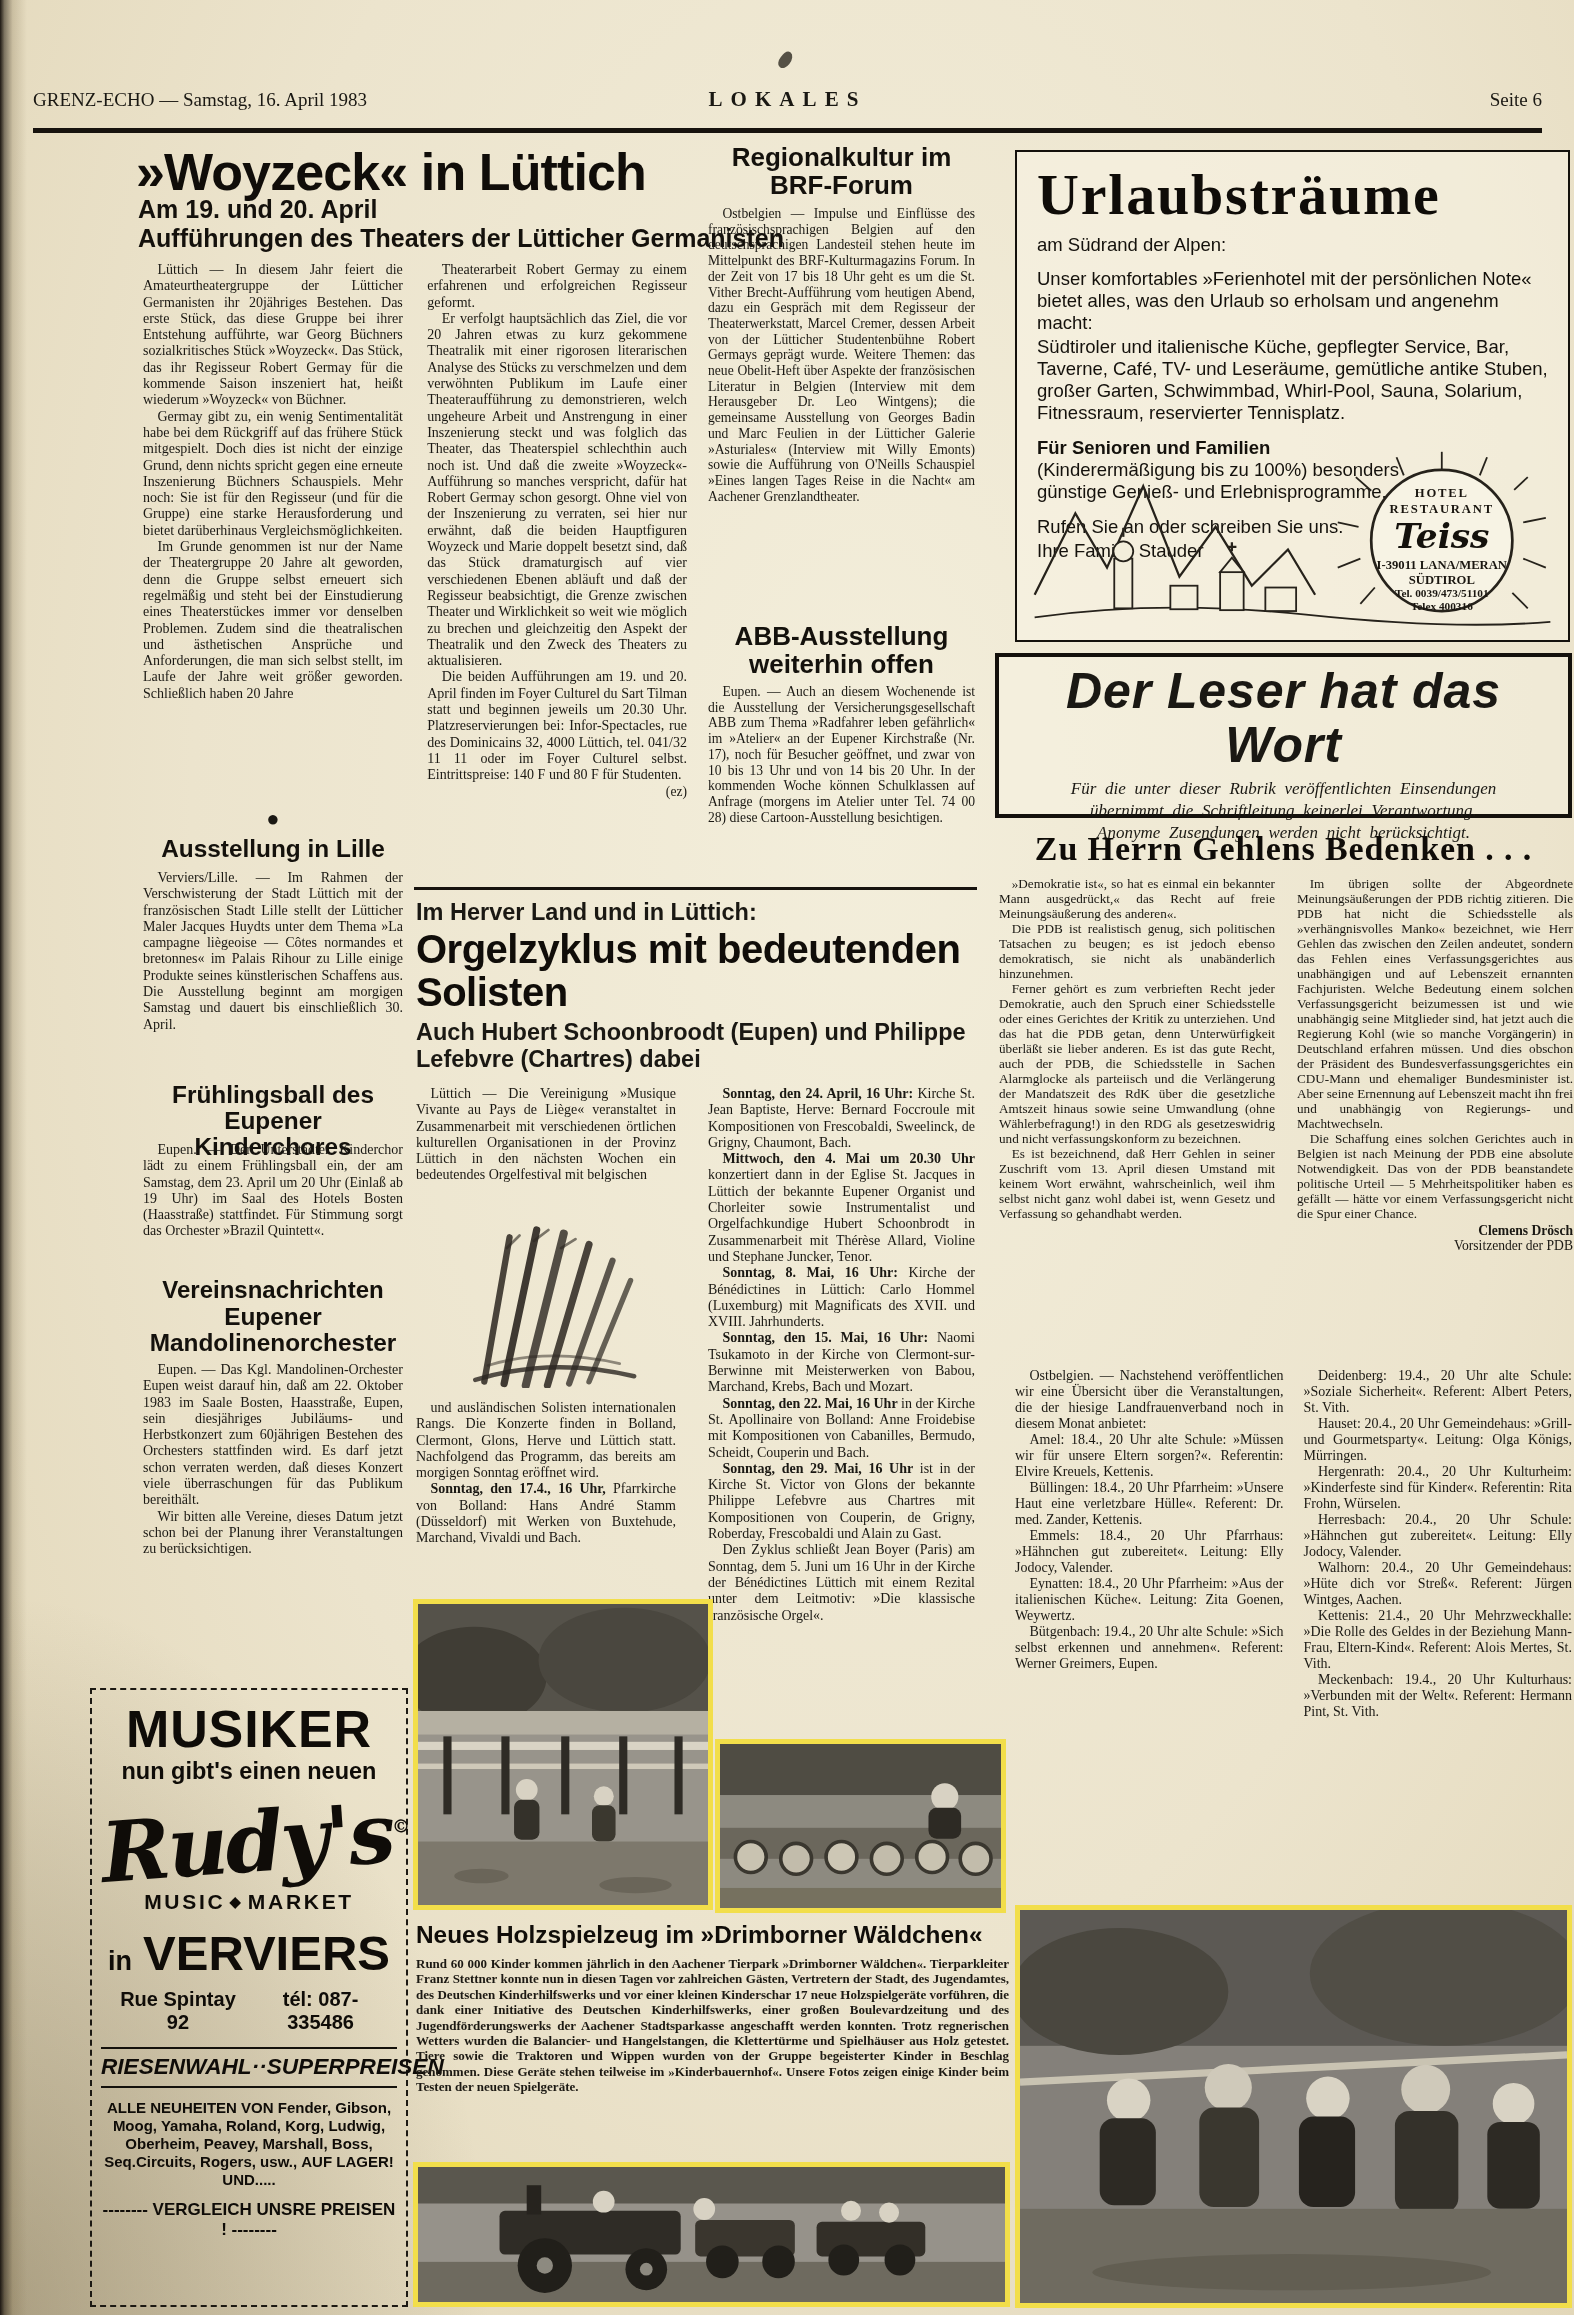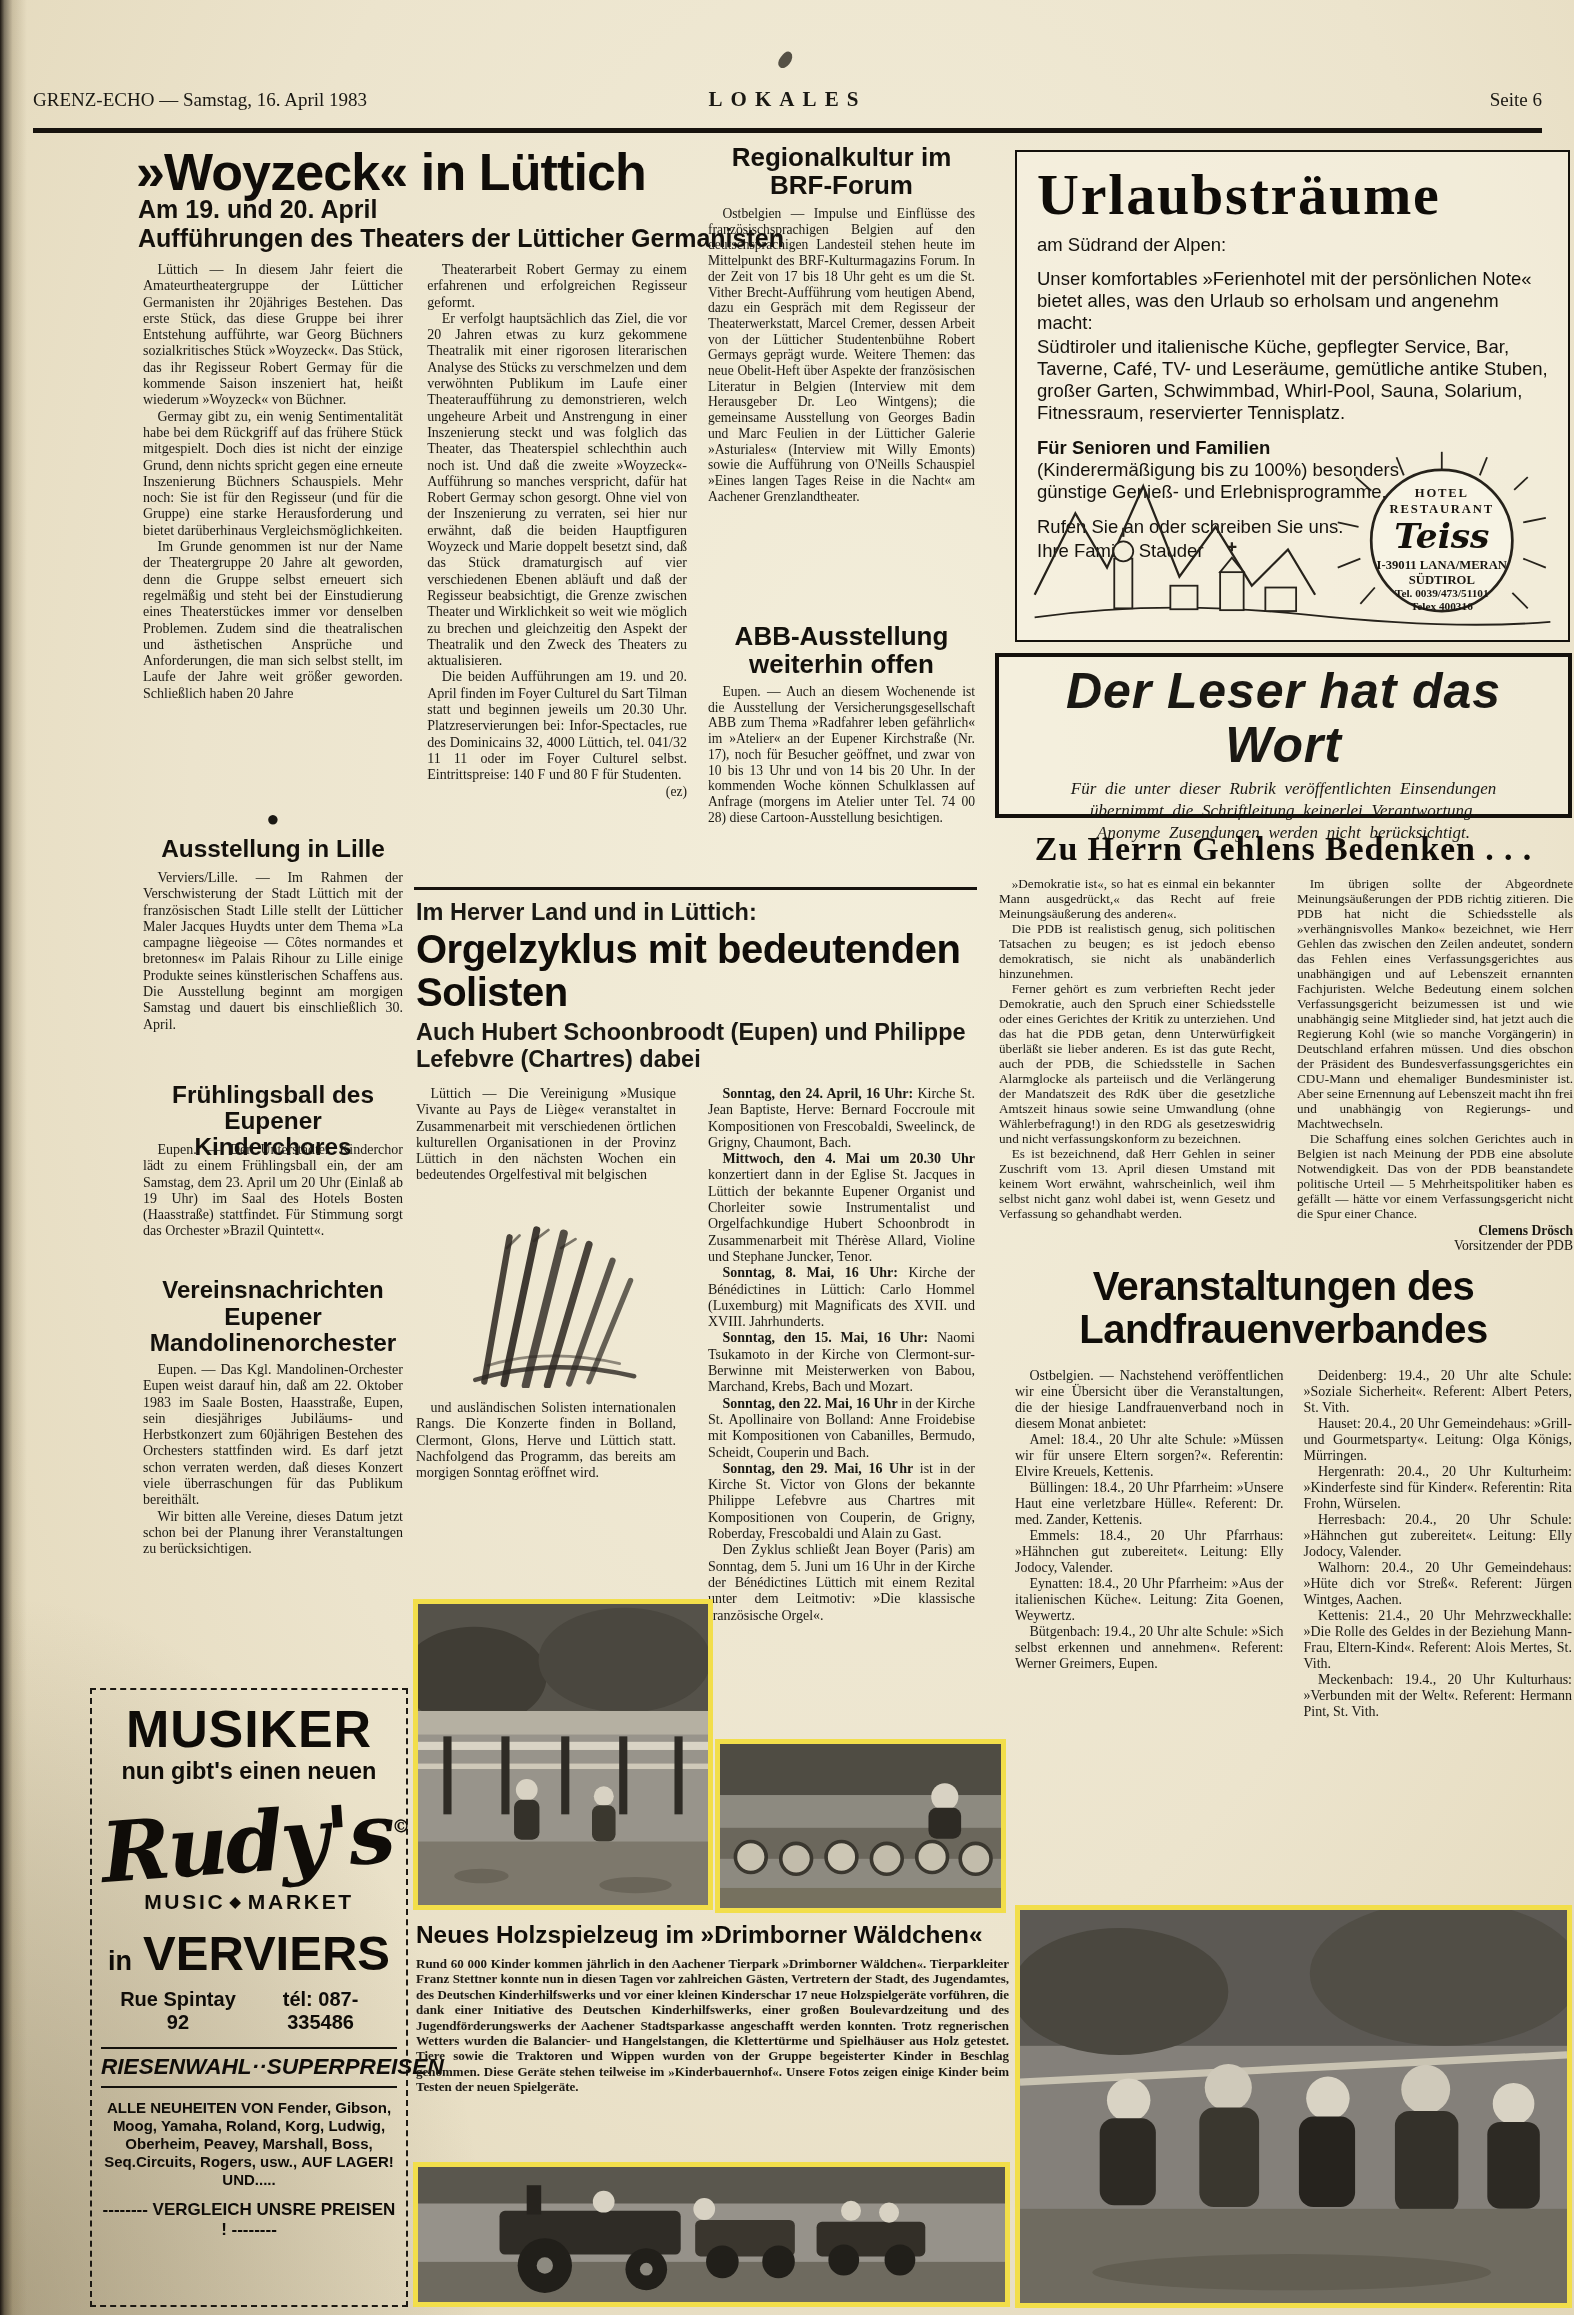--- a/index.html
+++ b/index.html
@@ -153,20 +153,21 @@
         <path d="M146 178 L192 66" stroke-width="6" opacity=".7"></path>
         <path d="M20 176 Q105 150 196 172" stroke-width="5" opacity=".8"></path>
         <path d="M34 160 Q100 140 180 158" stroke-width="3" opacity=".5"></path>
         <path d="M55 30 l14 -14 M85 22 l16 -12 M115 30 l16 -10" stroke-width="3" opacity=".6"></path>
       </g>
     </svg>
   </div>
 
   <div class="abs nbody" style="left:416px;top:1400px;width:260px;">
     <p>und ausländischen Solisten internationalen Rangs. Die Konzerte finden in Bolland, Clermont, Glons, Herve und Lüttich statt. Nachfolgend das Programm, das bereits am morgigen Sonntag eröffnet wird.</p>
+    <p class="ev"><b>Sonntag, den 17.4., 16 Uhr,</b> <span>Pfarrkirche von Bolland: Hans André Stamm (Düsseldorf) mit Werken von Buxtehude, Marchand, Vivaldi und Bach.</span></p>
   </div>
 
   <div class="abs nbody" style="left:708px;top:1086px;width:267px;">
     <p class="ev"><b>Sonntag, den 24. April, 16 Uhr:</b> <span>Kirche St. Jean Baptiste, Herve: Bernard Foccroule mit Kompositionen von Frescobaldi, Sweelinck, de Grigny, Chaumont, Bach.</span></p>
     <p class="ev"><b>Mittwoch, den 4. Mai um 20.30 Uhr</b> <span>konzertiert dann in der Eglise St. Jacques in Lüttich der bekannte Eupener Organist und Chorleiter sowie Instrumentalist und Orgelfachkundige Hubert Schoonbrodt in Zusammenarbeit mit Thérèse Allard, Violine und Stephane Juncker, Tenor.</span></p>
     <p class="ev"><b>Sonntag, 8. Mai, 16 Uhr:</b> <span>Kirche der Bénédictines in Lüttich: Carlo Hommel (Luxemburg) mit Magnificats des XVII. und XVIII. Jahrhunderts.</span></p>
     <p class="ev"><b>Sonntag, den 15. Mai, 16 Uhr:</b> <span>Naomi Tsukamoto in der Kirche von Clermont-sur-Berwinne mit Meisterwerken von Babou, Marchand, Krebs, Bach und Mozart.</span></p>
     <p class="ev"><b>Sonntag, den 22. Mai, 16 Uhr</b> <span>in der Kirche St. Apollinaire von Bolland: Anne Froidebise mit Kompositionen von Cabanilles, Bermudo, Scheidt, Couperin und Bach.</span></p>
     <p class="ev"><b>Sonntag, den 29. Mai, 16 Uhr</b> <span>ist in der Kirche St. Victor von Glons der bekannte Philippe Lefebvre aus Chartres mit Kompositionen von Couperin, de Grigny, Roberday, Frescobaldi und Alain zu Gast.</span></p>
     <p class="ev"><b></b> <span>Den Zyklus schließt Jean Boyer (Paris) am Sonntag, dem 5. Juni um 16 Uhr in der Kirche der Bénédictines Lüttich mit einem Rezital unter dem Leitmotiv: »Die klassische französische Orgel«.</span></p>
@@ -244,21 +245,20 @@
       <p>Es ist bezeichnend, daß Herr Gehlen in seiner Zuschrift vom 13. April diesen Umstand mit keinem Wort erwähnt, wahrscheinlich, weil ihm selbst nicht ganz wohl dabei ist, wenn Gesetz und Verfassung so gehandhabt werden.</p>
     </div>
     <div style="width:276px;">
       <p>Im übrigen sollte der Abgeordnete Meinungsäußerungen der PDB richtig zitieren. Die PDB hat nicht die Schiedsstelle als »verhängnisvolles Manko« bezeichnet, wie Herr Gehlen das zwischen den Zeilen andeutet, sondern das Fehlen eines Verfassungsgerichtes aus unabhängigen und auf Lebenszeit ernannten Fachjuristen. Welche Bedeutung einem solchen Verfassungsgericht beizumessen ist und wie unabhängig seine Mitglieder sind, hat jetzt auch die Regierung Kohl (wie so manche Vorgängerin) in Deutschland erfahren müssen. Und dies obschon der Präsident des Bundesverfassungsgerichtes ein CDU-Mann und ehemaliger Bundesminister ist. Aber seine Ernennung auf Lebenszeit macht ihn frei und unabhängig von Regierungs- und Machtwechseln.</p>
       <p>Die Schaffung eines solchen Gerichtes auch in Belgien ist nach Meinung der PDB eine absolute Notwendigkeit. Das von der PDB beanstandete politische Urteil — 5 Mehrheitspolitiker haben es gefällt — hätte vor einem Verfassungsgericht nicht die Spur einer Chance.</p>
       <p class="sig" style="font-weight:bold;margin-top:1.8px;">Clemens Drösch</p>
       <p class="sig">Vorsitzender der PDB</p>
     </div>
   </div>
 
-  <div class="abs lf-h" style="left:995px;top:1265px;width:577px;">Veranstaltungen des Landfrauenverbandes</div>
   <div class="abs cols nbody lf" style="left:1015px;top:1368px;width:557px;gap:20px;">
     <div style="width:269px;">
       <p>Ostbelgien. — Nachstehend veröffentlichen wir eine Übersicht über die Veranstaltungen, die der hiesige Landfrauenverband noch in diesem Monat anbietet:</p>
       <p>Amel: 18.4., 20 Uhr alte Schule: »Müssen wir für unsere Eltern sorgen?«. Referentin: Elvire Kreuels, Kettenis.</p>
       <p>Büllingen: 18.4., 20 Uhr Pfarrheim: »Unsere Haut eine verletzbare Hülle«. Referent: Dr. med. Zander, Kettenis.</p>
       <p>Emmels: 18.4., 20 Uhr Pfarrhaus: »Hähnchen gut zubereitet«. Leitung: Elly Jodocy, Valender.</p>
       <p>Eynatten: 18.4., 20 Uhr Pfarrheim: »Aus der italienischen Küche«. Leitung: Zita Goenen, Weywertz.</p>
       <p>Bütgenbach: 19.4., 20 Uhr alte Schule: »Sich selbst erkennen und annehmen«. Referent: Werner Greimers, Eupen.</p>
     </div>
     <div style="width:269px;">

